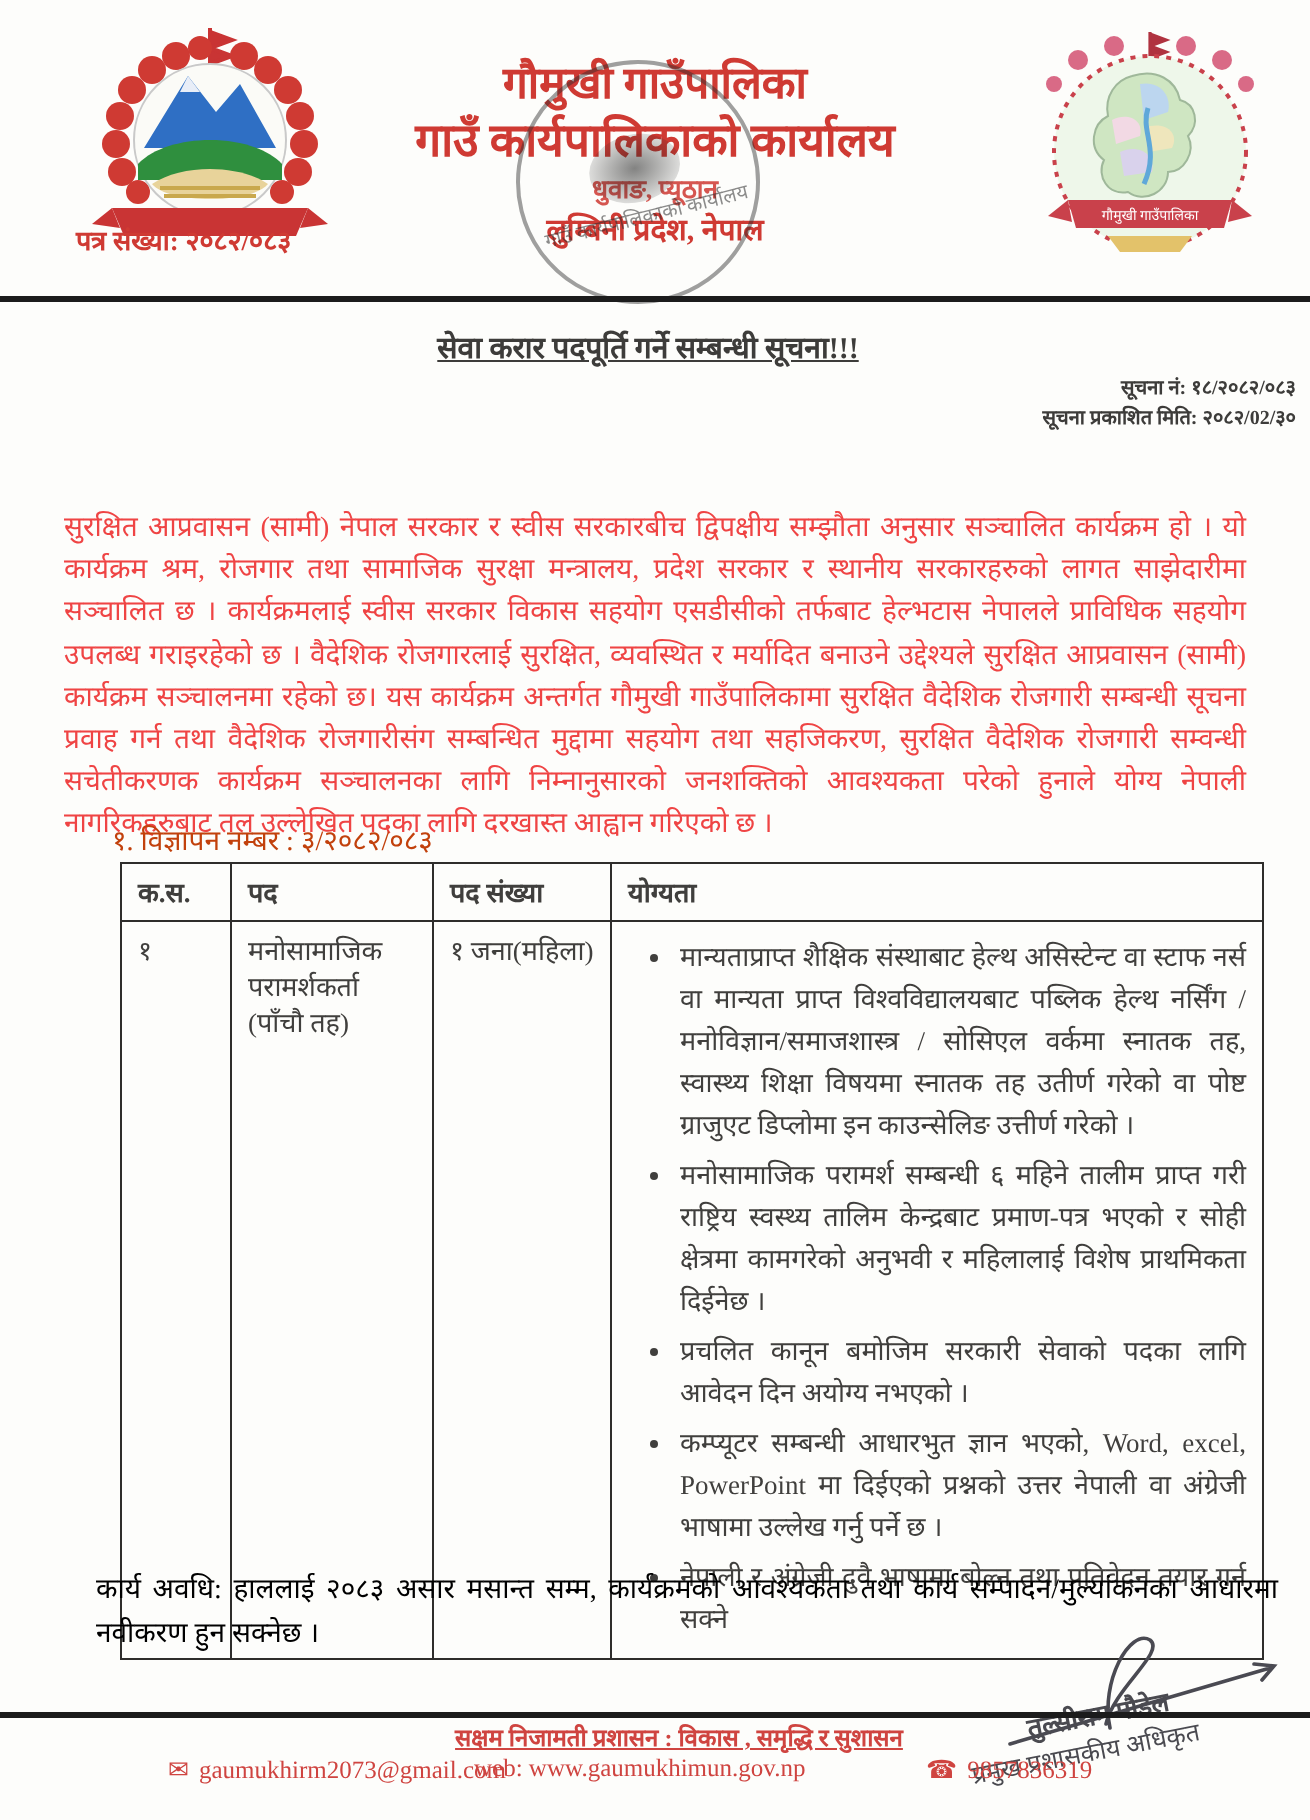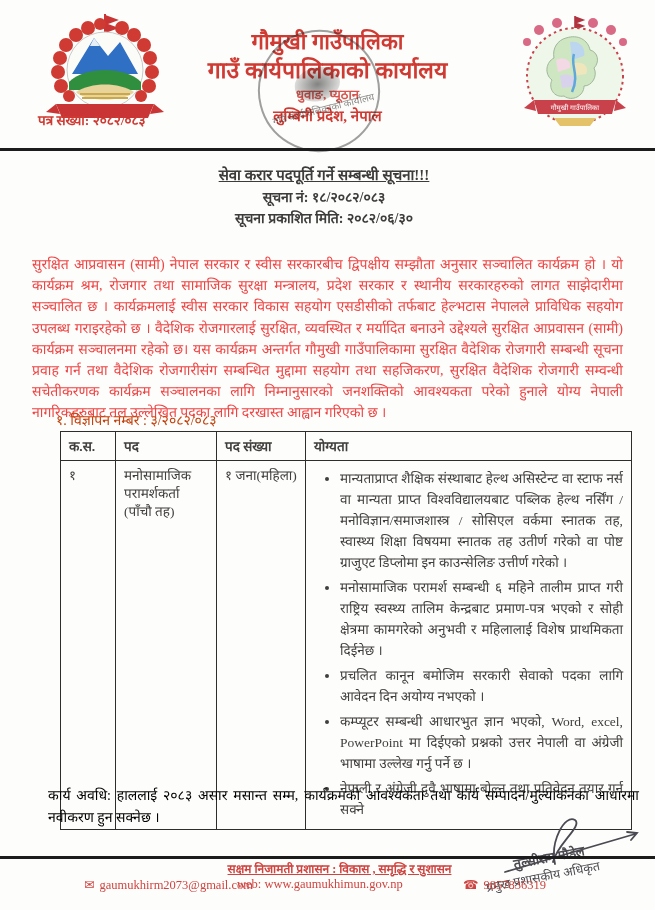--- a/index.html
+++ b/index.html
@@ -18,21 +18,21 @@
   .letterno{position:absolute;left:38px;top:110px;color:#cf3a33;font-size:13.5px;font-weight:bold;line-height:1.7;}
   .stamp{position:absolute;left:258px;top:30px;width:118px;height:118px;border:2.5px solid rgba(45,45,45,.45);
          border-radius:50%;transform:rotate(-14deg);color:rgba(45,45,45,.55);
          display:flex;flex-direction:column;align-items:center;justify-content:center;text-align:center;
          font-size:10px;line-height:1.3;pointer-events:none;}
   .stamp .blob{width:46px;height:34px;border-radius:50%;background:radial-gradient(ellipse,rgba(30,30,30,.55),rgba(30,30,30,.15) 70%,transparent 75%);margin-bottom:2px;}
   .rule-top{position:absolute;left:0;top:148px;width:655px;height:3px;background:#1c1c1c;}
   
   .subject-block{position:absolute;left:0;top:164px;width:648px;text-align:center;color:#3d3c3a;}
   .subject{font-size:15px;font-weight:bold;text-decoration:underline;line-height:1.5;}
-  .notice-no,.notice-date{font-size:14px;font-weight:bold;line-height:1.55;}
+  .notice-no,.notice-date{font-size:10px;font-weight:bold;line-height:1.55;text-align:right;}
   
   .body-par{position:absolute;left:32px;top:254px;width:591px;text-align:justify;
             font-size:14px;line-height:21.2px;color:#ef4444;}
   .advert{position:absolute;left:56px;top:410px;font-size:14px;font-weight:normal;color:#c2410c;}
   
   table.post{position:absolute;left:60px;top:431px;width:572px;border-collapse:collapse;color:#403f3d;}
   table.post th,table.post td{border:1.6px solid #2e2d2b;padding:5px 8px;vertical-align:top;
             font-size:13.5px;text-align:left;}
   table.post th{font-weight:bold;}
   td.qual{padding:4px 10px 34px 6px;}
@@ -145,21 +145,21 @@
 
   <div class="letterno">
     <div>पत्र संख्या: २०८२/०८३</div>
   </div>
 
   <div class="rule-top"></div>
 
   <div class="subject-block">
     <div class="subject">सेवा करार पदपूर्ति गर्ने सम्बन्धी सूचना!!!</div>
     <div class="notice-no">सूचना नं: १८/२०८२/०८३</div>
-    <div class="notice-date">सूचना प्रकाशित मिति: २०८२/०६/३०</div>
+    <div class="notice-date">सूचना प्रकाशित मिति: २०८२/02/३०</div>
   </div>
 
   <div class="body-par">सुरक्षित आप्रवासन (सामी) नेपाल सरकार र स्वीस सरकारबीच द्विपक्षीय सम्झौता अनुसार सञ्चालित कार्यक्रम हो । यो कार्यक्रम श्रम, रोजगार तथा सामाजिक सुरक्षा मन्त्रालय, प्रदेश सरकार र स्थानीय सरकारहरुको लागत साझेदारीमा सञ्चालित छ । कार्यक्रमलाई स्वीस सरकार विकास सहयोग एसडीसीको तर्फबाट हेल्भटास नेपालले प्राविधिक सहयोग उपलब्ध गराइरहेको छ । वैदेशिक रोजगारलाई सुरक्षित, व्यवस्थित र मर्यादित बनाउने उद्देश्यले सुरक्षित आप्रवासन (सामी) कार्यक्रम सञ्चालनमा रहेको छ। यस कार्यक्रम अन्तर्गत गौमुखी गाउँपालिकामा सुरक्षित वैदेशिक रोजगारी सम्बन्धी सूचना प्रवाह गर्न तथा वैदेशिक रोजगारीसंग सम्बन्धित मुद्दामा सहयोग तथा सहजिकरण, सुरक्षित वैदेशिक रोजगारी सम्वन्धी सचेतीकरणक कार्यक्रम सञ्चालनका लागि निम्नानुसारको जनशक्तिको आवश्यकता परेको हुनाले योग्य नेपाली नागरिकहरुबाट तल उल्लेखित पदका लागि दरखास्त आह्वान गरिएको छ ।</div>
 
   <div class="advert">१. विज्ञापन नम्बर : ३/२०८२/०८३</div>
 
   <table class="post">
     <tbody>
         <tr>
       <th class="col-sn">क.स.</th>

